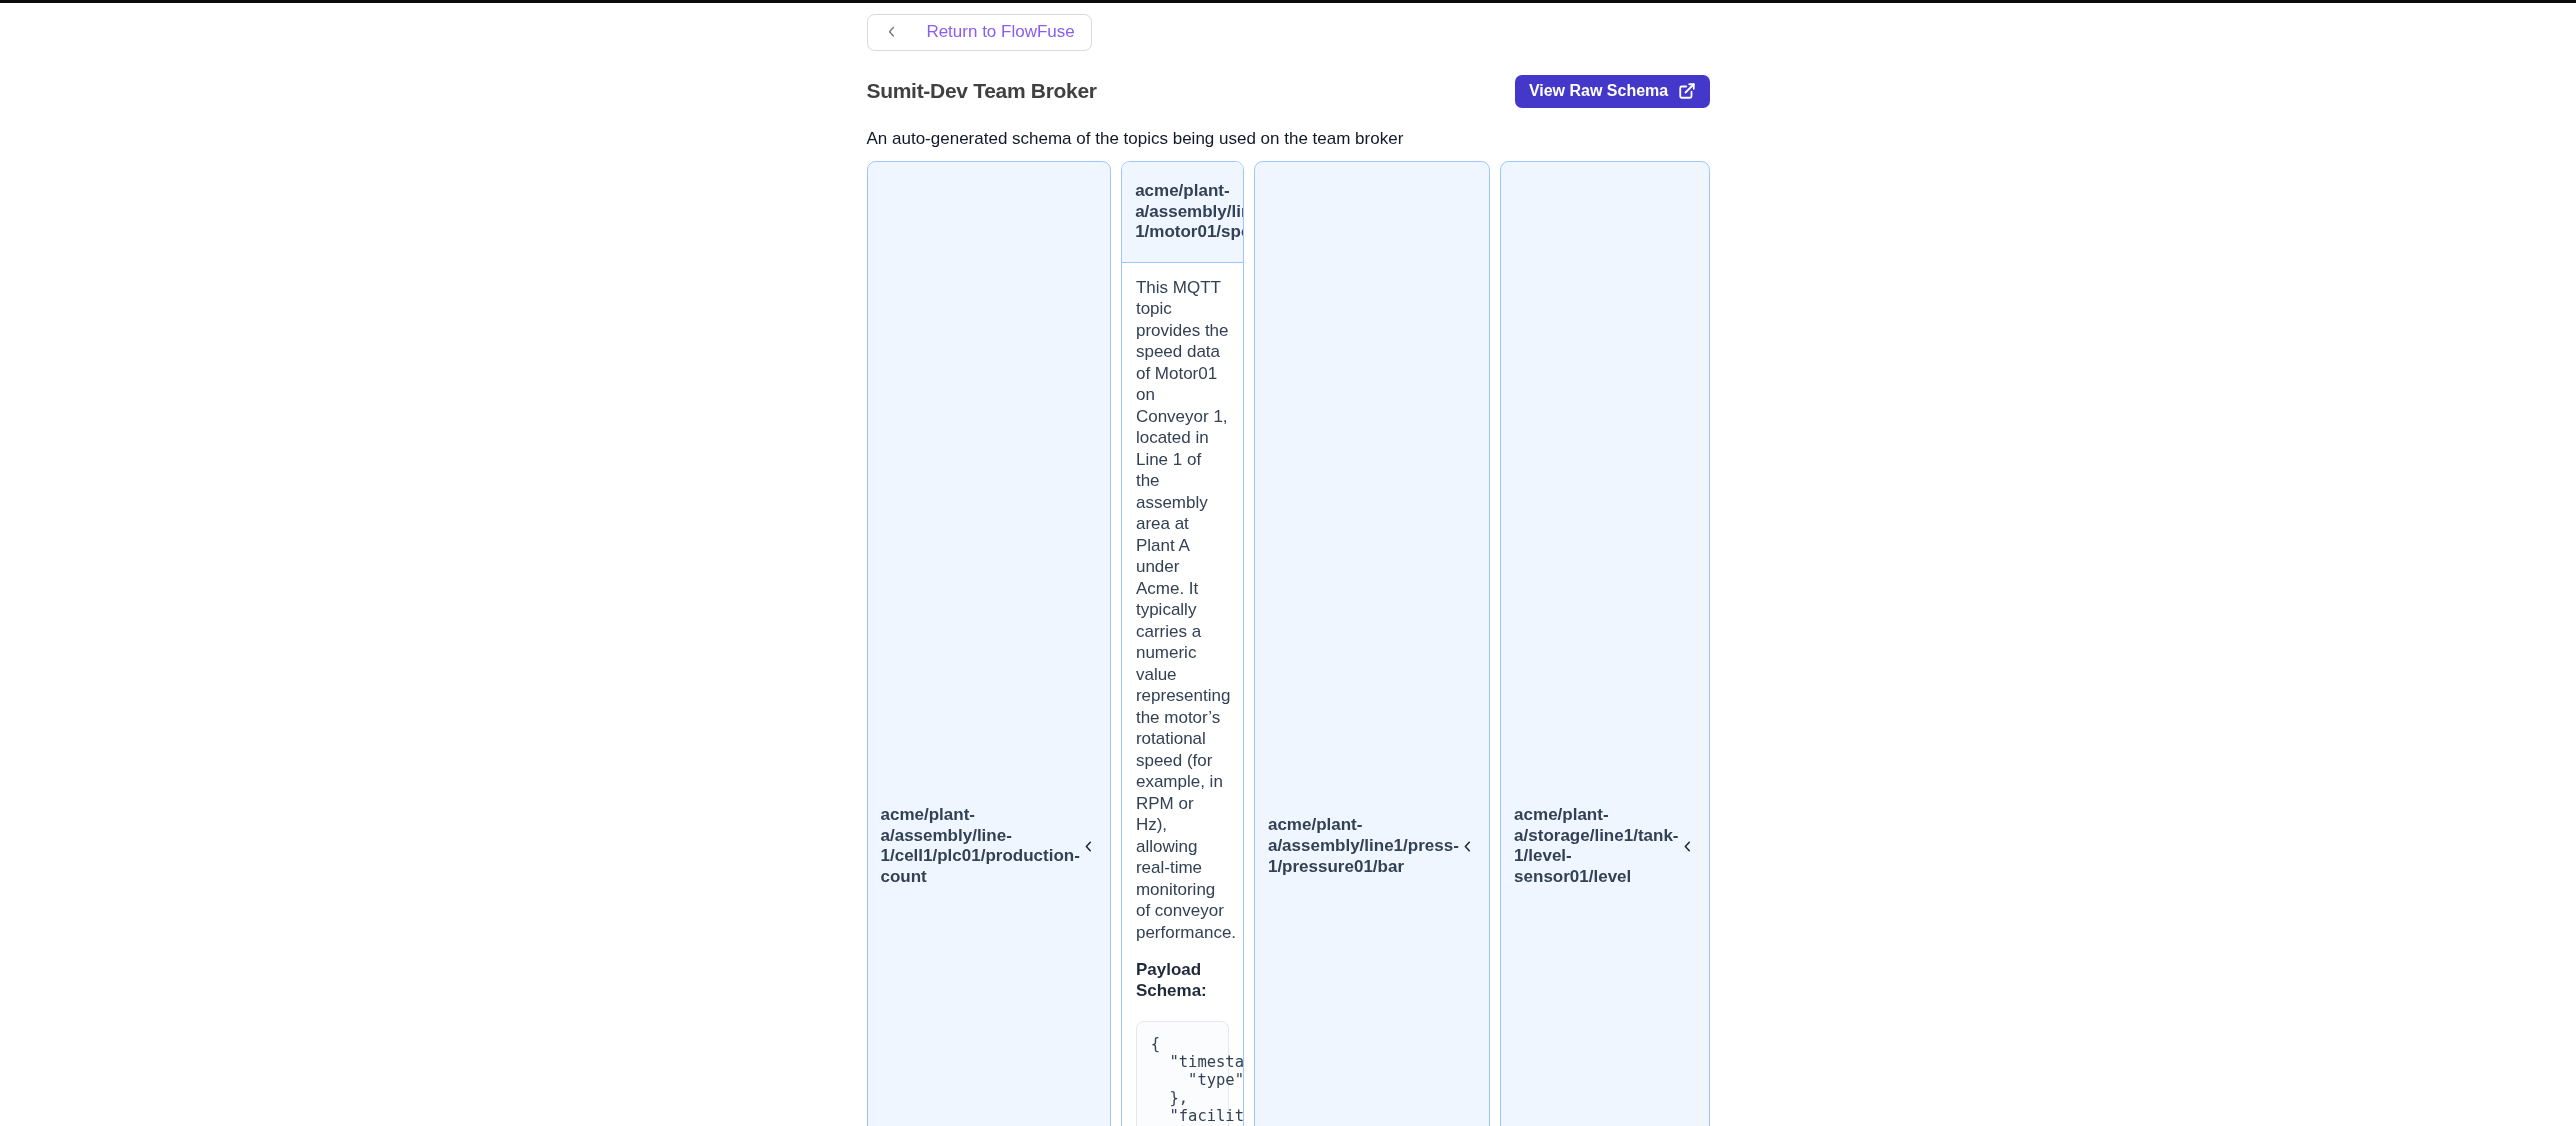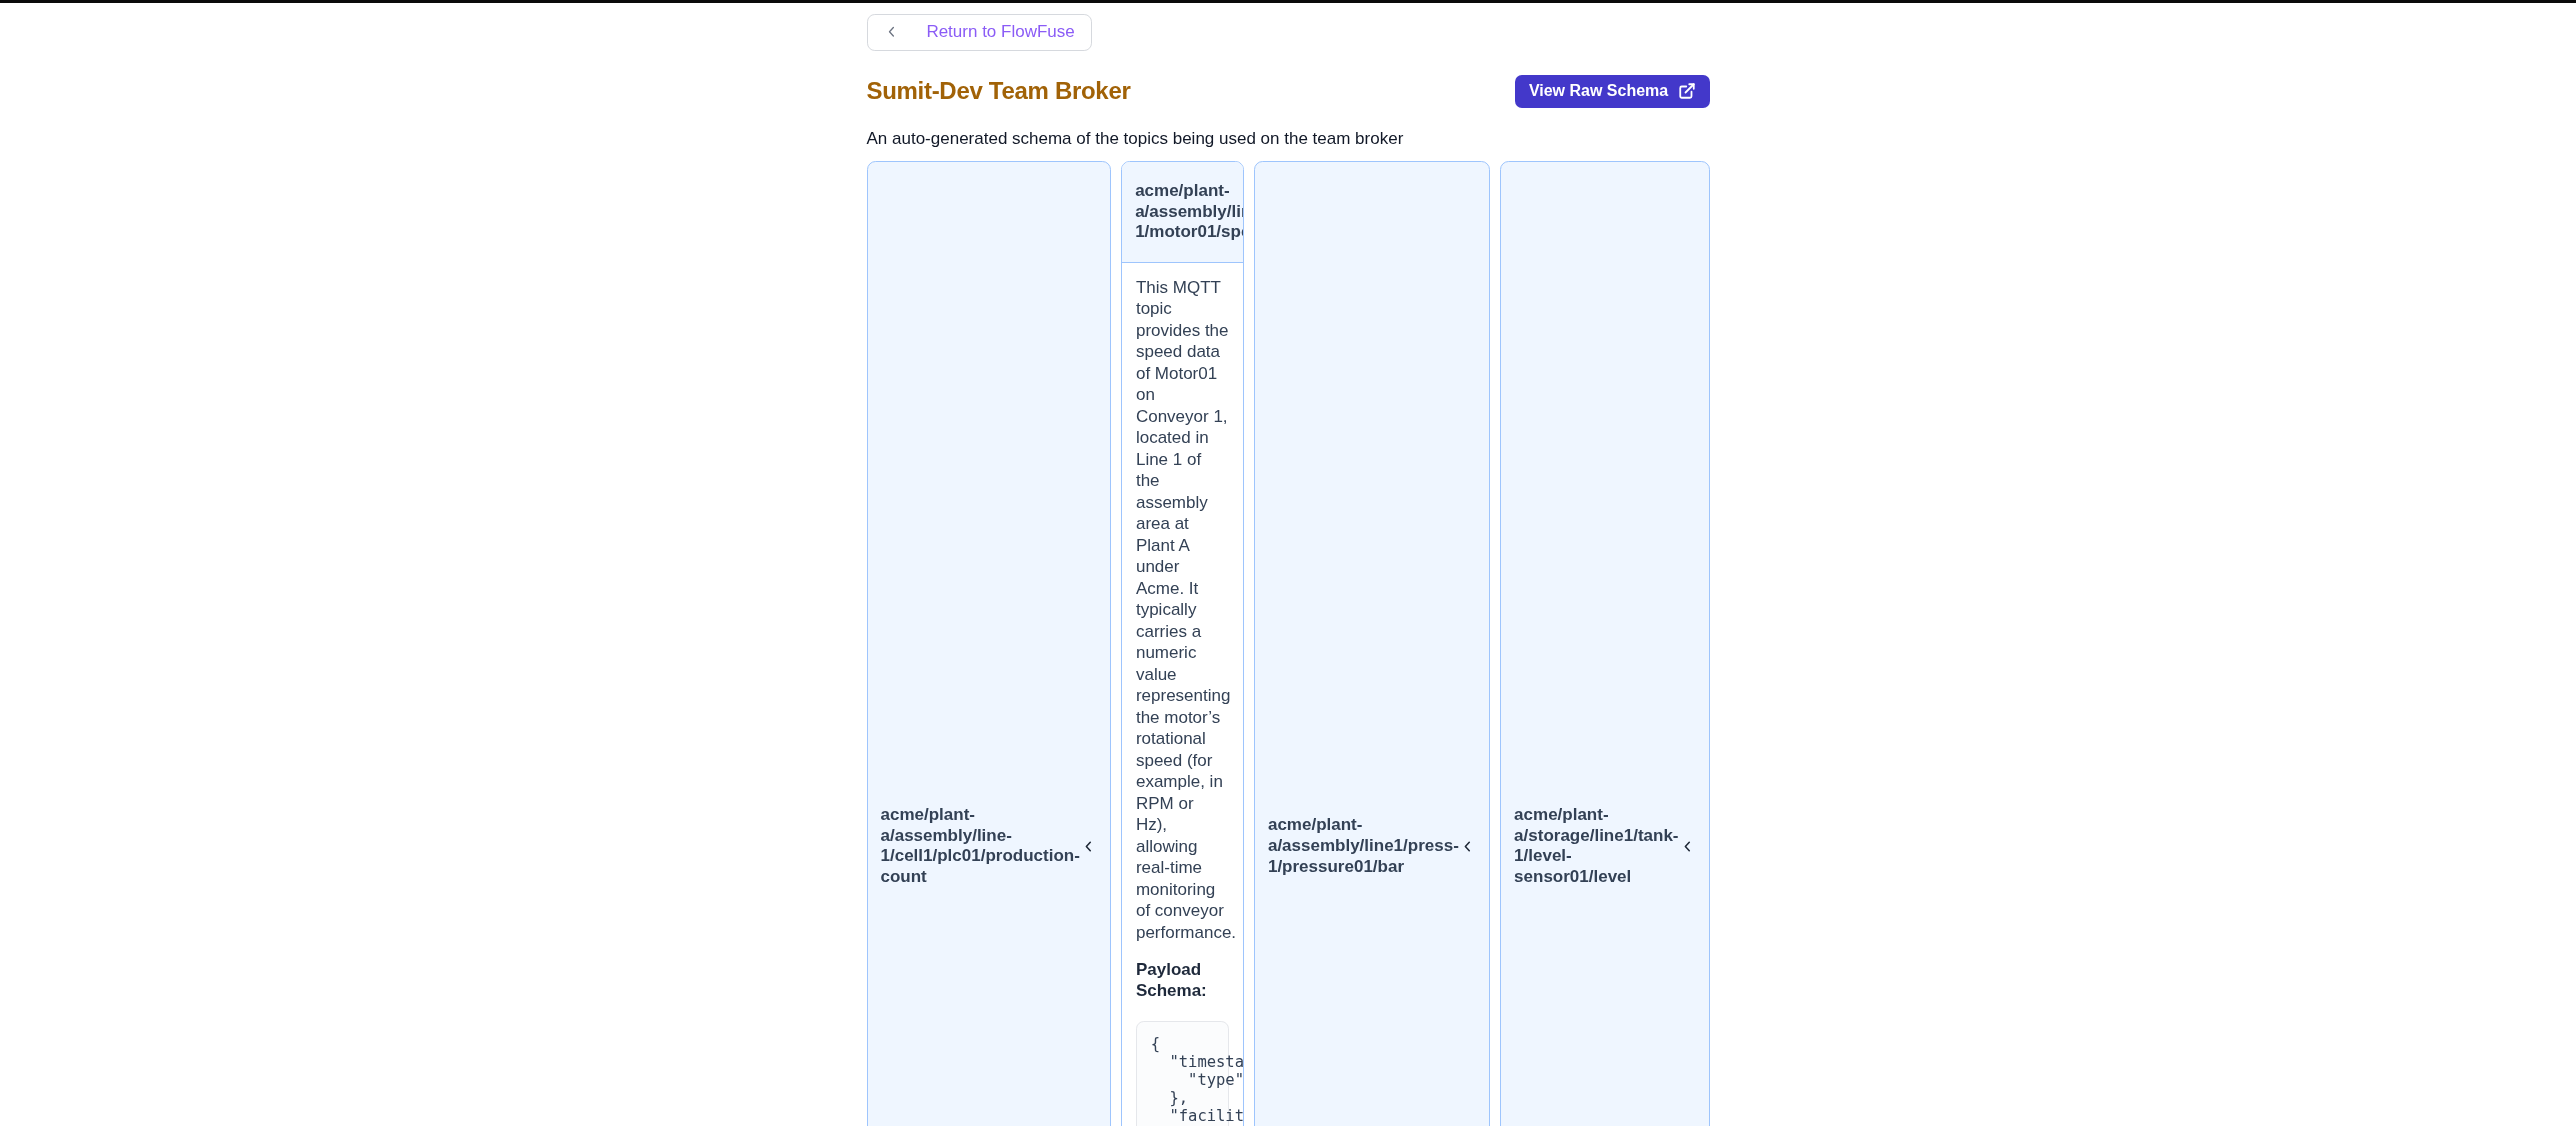--- a/index.html
+++ b/index.html
@@ -19,21 +19,21 @@
     font-size: 17px; color: #8b5cf6; cursor: pointer;
   }
   .back-btn svg { display: block; }
 
   
   .header-row {
     margin-top: 24px;
     display: flex; align-items: center; justify-content: space-between;
   }
   .page-title {
-    font-size: 24px; font-weight: 700; color: #a16207; letter-spacing: -0.3px;
+    font-size: 21px; font-weight: 700; color: #404040; letter-spacing: -0.3px;
   }
   .raw-btn {
     display: inline-flex; align-items: center; gap: 9.5px;
     padding: 7.8px 13.8px; background: #4338ca; border: none; border-radius: 6.9px;
     font-family: "Liberation Sans", sans-serif;
     font-size: 16px; font-weight: 700; color: #ffffff; cursor: pointer;
   }
   .raw-btn svg { display: block; }
 
   .subtitle { margin-top: 20.7px; font-size: 17px; color: #111827; }

